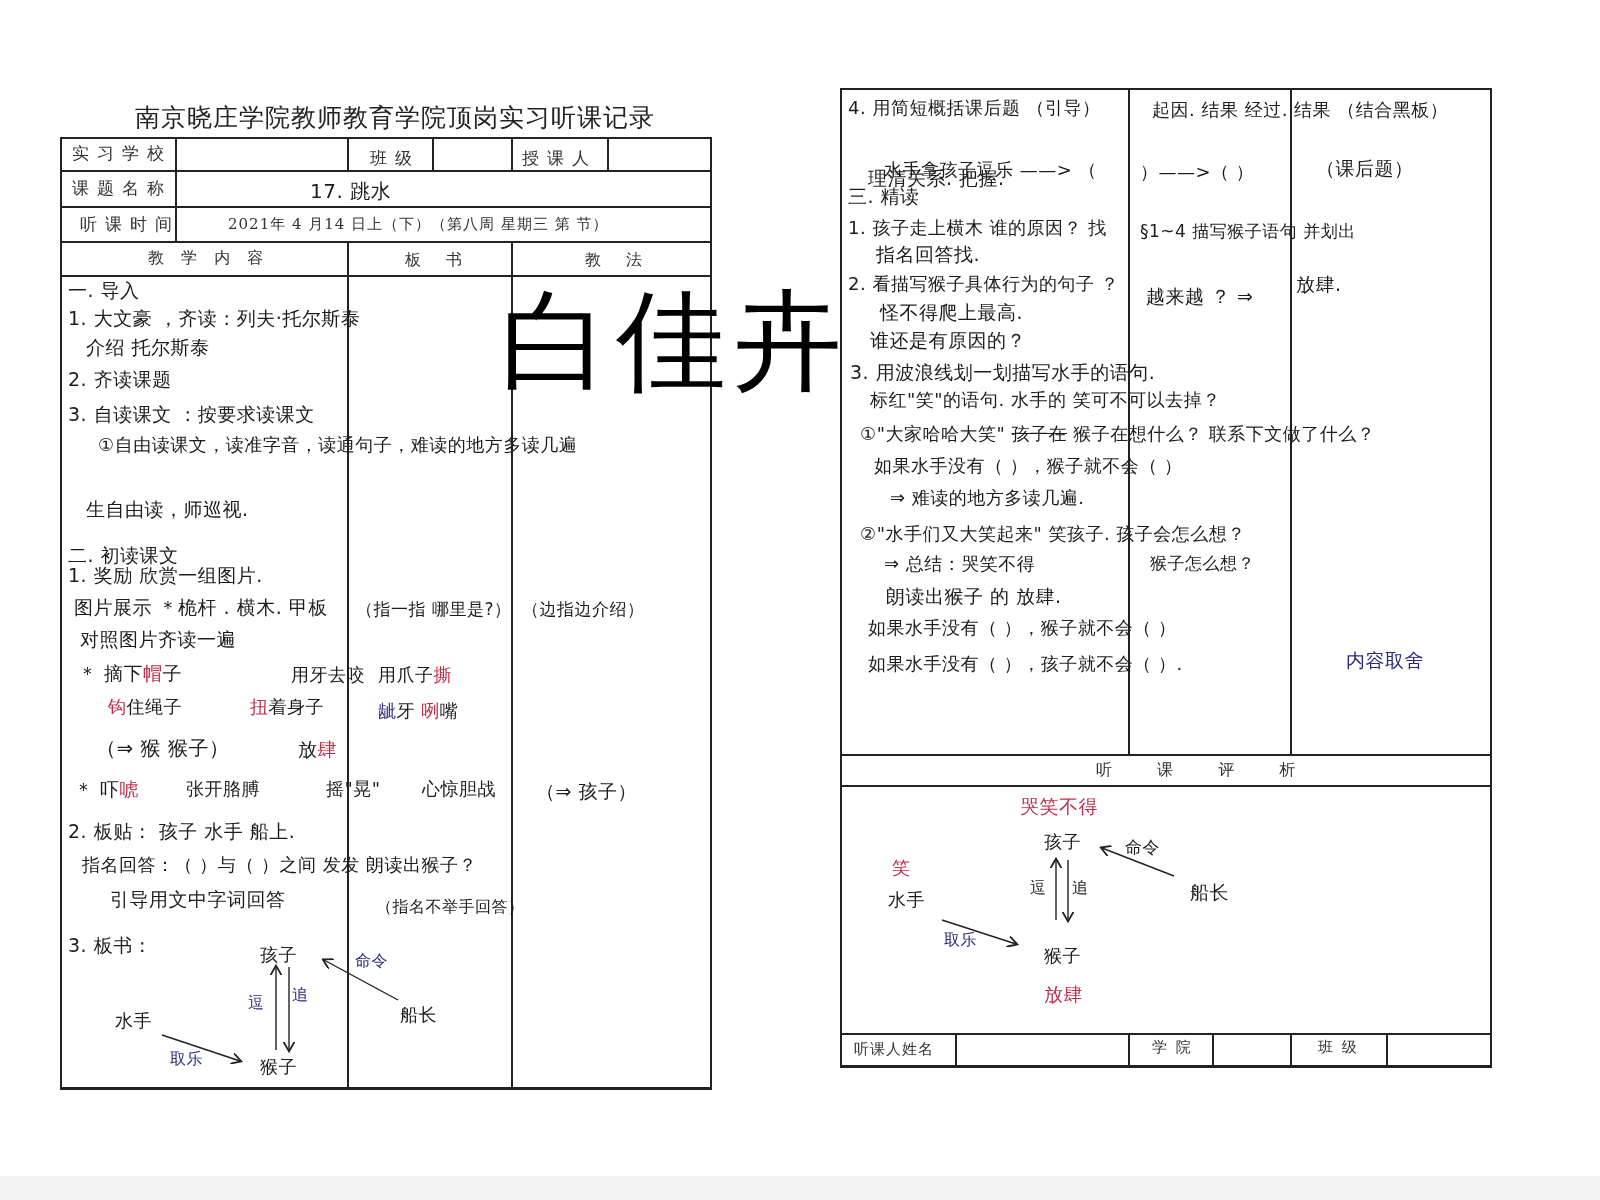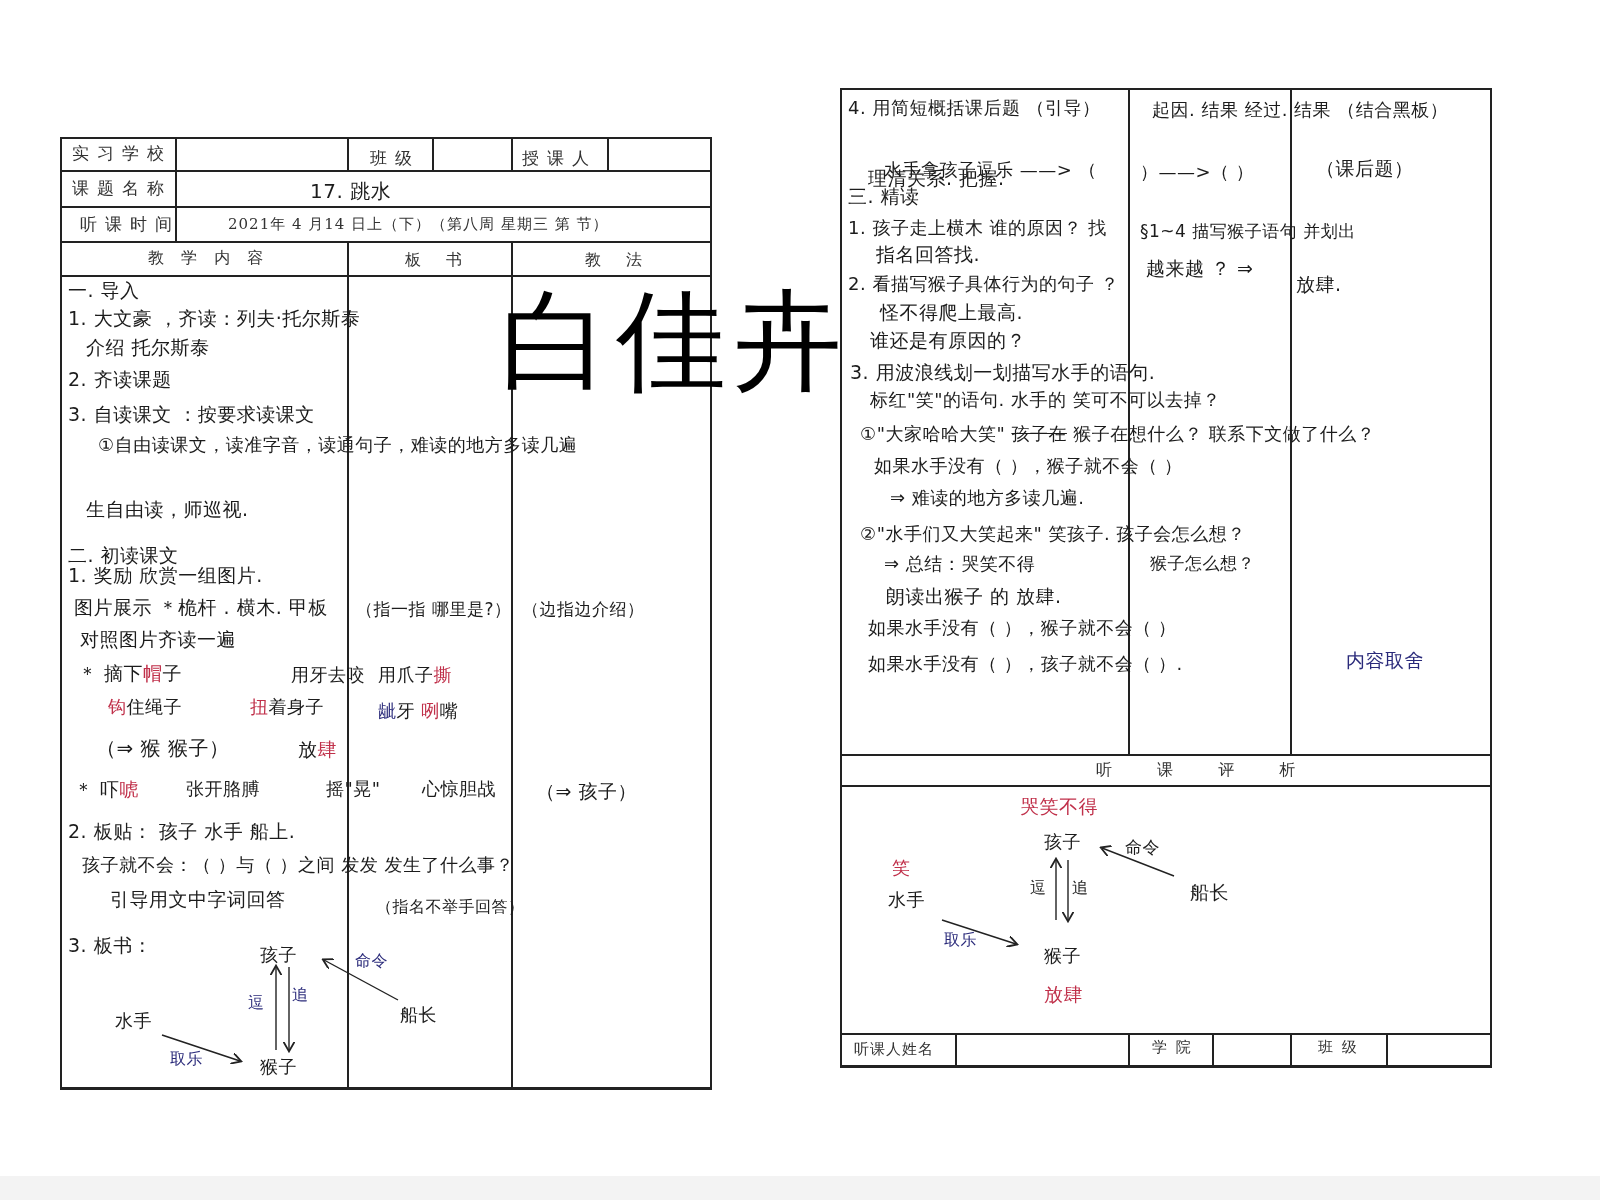--- a/index.html
+++ b/index.html
@@ -25,20 +25,21 @@
 
     .watermark { position: absolute; left: 500px; top: 268px; font-family: "DejaVu Sans", sans-serif; font-size: 110px; color: #000; letter-spacing: 6px; white-space: nowrap; z-index: 5; }
 
     svg.arrows { position: absolute; overflow: visible; }
     .bottom-strip { position: absolute; left: 0; top: 1176px; width: 1600px; height: 24px; background: #f3f3f3; }
   </style>
 </head>
 <body>
 
 <div id="left" class="page">
+  <div id="left-title">南京晓庄学院教师教育学院顶岗实习听课记录</div>
 
   <div class="line" style="left:0;top:42px;width:652px;height:2px;"></div>
   <div class="line" style="left:0;top:42px;width:2px;height:952px;"></div>
   <div class="line" style="left:650px;top:42px;width:2px;height:952px;"></div>
   <div class="line" style="left:0;top:992px;width:652px;height:3px;"></div>
 
   <div class="line" style="left:0;top:75px;width:652px;height:1.5px;"></div>
   <div class="line" style="left:0;top:111px;width:652px;height:1.5px;"></div>
   <div class="line" style="left:0;top:146px;width:652px;height:1.5px;"></div>
   <div class="line" style="left:0;top:180px;width:652px;height:1.5px;"></div>
@@ -95,21 +96,21 @@
   <div class="hw" style="left:36px;top:640px;font-size:20px;">（⇒ 猴 猴子）</div>
   <div class="hw" style="left:238px;top:642px;"><span>放</span><span style="color:#c0304a">肆</span></div>
 
   <div class="hw" style="left:14px;top:682px;"><span>＊ 吓</span><span style="color:#c0304a">唬</span></div>
   <div class="hw" style="left:126px;top:682px;font-size:18px;">张开胳膊</div>
   <div class="hw" style="left:266px;top:682px;font-size:18px;">摇"晃"</div>
   <div class="hw" style="left:362px;top:682px;font-size:18px;">心惊胆战</div>
   <div class="hw" style="left:476px;top:684px;">（⇒ 孩子）</div>
 
   <div class="hw" style="left:8px;top:724px;">2. 板贴：  孩子    水手    船上.</div>
-  <div class="hw" style="left:22px;top:758px;font-size:18px;">孩子就不会：（   ）与（   ）之间 发发 发生了什么事？</div>
+  <div class="hw" style="left:22px;top:758px;font-size:18px;">指名回答：（   ）与（   ）之间 发发 朗读出猴子？</div>
   <div class="hw" style="left:50px;top:792px;">引导用文中字词回答</div>
   <div class="hw" style="left:316px;top:802px;font-size:16px;">（指名不举手回答）</div>
 
   <div class="hw" style="left:8px;top:838px;">3. 板书：</div>
 
   <div class="hw" style="left:200px;top:848px;font-size:18px;">孩子</div>
   <div class="hw" style="left:200px;top:960px;font-size:18px;">猴子</div>
   <div class="hw" style="left:55px;top:914px;font-size:18px;">水手</div>
   <div class="hw" style="left:340px;top:908px;font-size:18px;">船长</div>
   <div class="hw blue small" style="left:295px;top:856px;">命令</div>
@@ -156,21 +157,21 @@
   <div class="hw" style="left:44px;top:70px;font-size:18px;">水手拿孩子逗乐 ——&gt;  （</div>
   <div class="hw" style="left:300px;top:72px;font-size:18px;">）——&gt;（      ）</div>
   <div class="hw" style="left:476px;top:68px;">（课后题）</div>
 
   <div class="hw" style="left:8px;top:96px;">三. 精读</div>
   <div class="hw" style="left:8px;top:128px;font-size:18px;">1. 孩子走上横木 谁的原因？    找</div>
   <div class="hw" style="left:300px;top:132px;font-size:17px;">§1~4 描写猴子语句 并划出</div>
   <div class="hw" style="left:36px;top:154px;">指名回答找.</div>
 
   <div class="hw" style="left:8px;top:184px;font-size:18px;">2. 看描写猴子具体行为的句子 ？</div>
-  <div class="hw" style="left:306px;top:168px;">越来越  ？  ⇒</div>
+  <div class="hw" style="left:306px;top:196px;">越来越  ？  ⇒</div>
   <div class="hw" style="left:456px;top:184px;">放肆.</div>
   <div class="hw" style="left:40px;top:212px;">怪不得爬上最高.</div>
   <div class="hw" style="left:30px;top:240px;">谁还是有原因的？</div>
 
   <div class="hw" style="left:10px;top:272px;">3. 用波浪线划一划描写水手的语句.</div>
   <div class="hw" style="left:30px;top:300px;font-size:18px;">标红"笑"的语句.       水手的 笑可不可以去掉？</div>
   <div class="hw" style="left:20px;top:334px;font-size:18px;"><span>①"大家哈哈大笑"   </span><span class="strike">孩子在</span><span> 猴子在想什么？ 联系下文做了什么？</span></div>
   <div class="hw" style="left:34px;top:366px;font-size:18px;">如果水手没有（        ），猴子就不会（       ）</div>
   <div class="hw" style="left:50px;top:398px;font-size:18px;">⇒ 难读的地方多读几遍.</div>
   <div class="hw" style="left:20px;top:434px;font-size:18px;">②"水手们又大笑起来"   笑孩子.        孩子会怎么想？</div>

